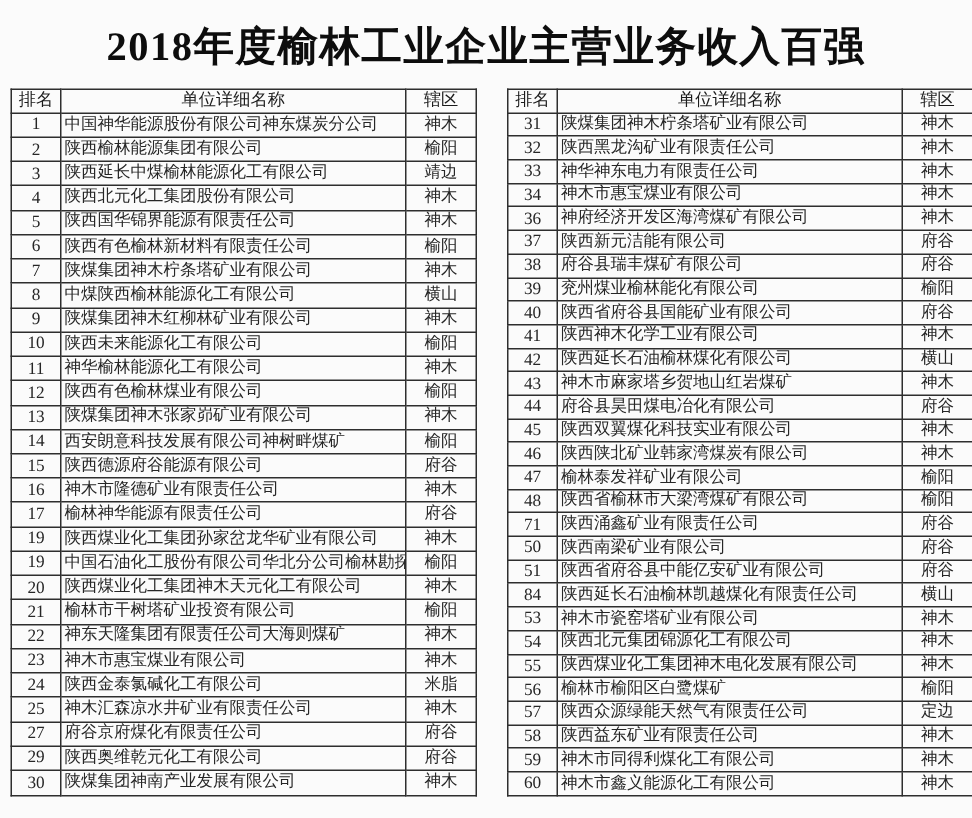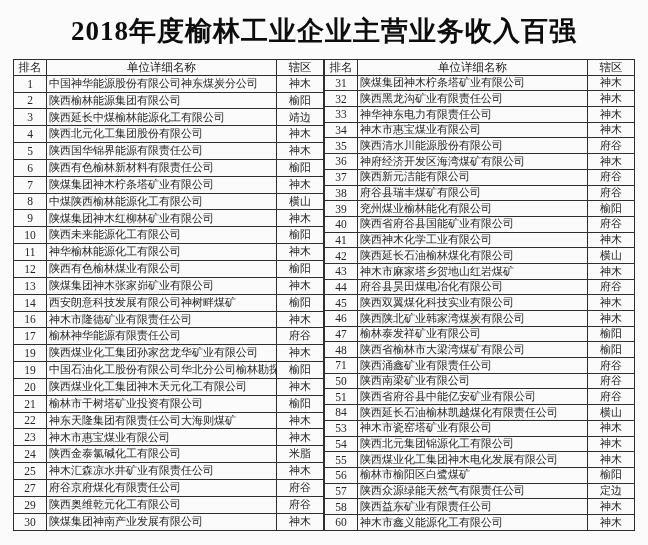--- a/index.html
+++ b/index.html
@@ -15,22 +15,21 @@
     font-family:"Liberation Serif","DejaVu Serif",serif;
     font-weight:700;
     font-size:27px;
     letter-spacing:1px;
     color:#0d0d0d;
     padding-top:13px;
     margin:0 0 10px 0;
   }
   .tables{
     display:flex;
-    justify-content:center;
-    gap:0;
+    gap:20px;
     padding:0 7px;
   }
   table.rank-table{
     border-collapse:collapse;
     table-layout:fixed;
     width:311px;
     font-size:11px;
   }
   table.rank-table th, table.rank-table td{
     border:1px solid #2e2e2e;
@@ -132,20 +131,25 @@
             <td class="c-rank">13</td>
             <td class="c-name">陕煤集团神木张家峁矿业有限公司</td>
             <td class="c-dist">神木</td>
           </tr>
           <tr>
             <td class="c-rank">14</td>
             <td class="c-name">西安朗意科技发展有限公司神树畔煤矿</td>
             <td class="c-dist">榆阳</td>
           </tr>
           <tr>
+            <td class="c-rank">15</td>
+            <td class="c-name">陕西德源府谷能源有限公司</td>
+            <td class="c-dist">府谷</td>
+          </tr>
+          <tr>
             <td class="c-rank">16</td>
             <td class="c-name">神木市隆德矿业有限责任公司</td>
             <td class="c-dist">神木</td>
           </tr>
           <tr>
             <td class="c-rank">17</td>
             <td class="c-name">榆林神华能源有限责任公司</td>
             <td class="c-dist">府谷</td>
           </tr>
           <tr>
@@ -229,25 +233,20 @@
             <td class="c-rank">33</td>
             <td class="c-name">神华神东电力有限责任公司</td>
             <td class="c-dist">神木</td>
           </tr>
           <tr>
             <td class="c-rank">34</td>
             <td class="c-name">神木市惠宝煤业有限公司</td>
             <td class="c-dist">神木</td>
           </tr>
           <tr>
-            <td class="c-rank">35</td>
-            <td class="c-name">陕西清水川能源股份有限公司</td>
-            <td class="c-dist">府谷</td>
-          </tr>
-          <tr>
             <td class="c-rank">36</td>
             <td class="c-name">神府经济开发区海湾煤矿有限公司</td>
             <td class="c-dist">神木</td>
           </tr>
           <tr>
             <td class="c-rank">37</td>
             <td class="c-name">陕西新元洁能有限公司</td>
             <td class="c-dist">府谷</td>
           </tr>
           <tr>
@@ -349,20 +348,25 @@
             <td class="c-rank">57</td>
             <td class="c-name">陕西众源绿能天然气有限责任公司</td>
             <td class="c-dist">定边</td>
           </tr>
           <tr>
             <td class="c-rank">58</td>
             <td class="c-name">陕西益东矿业有限责任公司</td>
             <td class="c-dist">神木</td>
           </tr>
           <tr>
+            <td class="c-rank">59</td>
+            <td class="c-name">神木市同得利煤化工有限公司</td>
+            <td class="c-dist">神木</td>
+          </tr>
+          <tr>
             <td class="c-rank">60</td>
             <td class="c-name">神木市鑫义能源化工有限公司</td>
             <td class="c-dist">神木</td>
           </tr>
         </tbody>
     </table>
 
   </div>
 </div>
 

